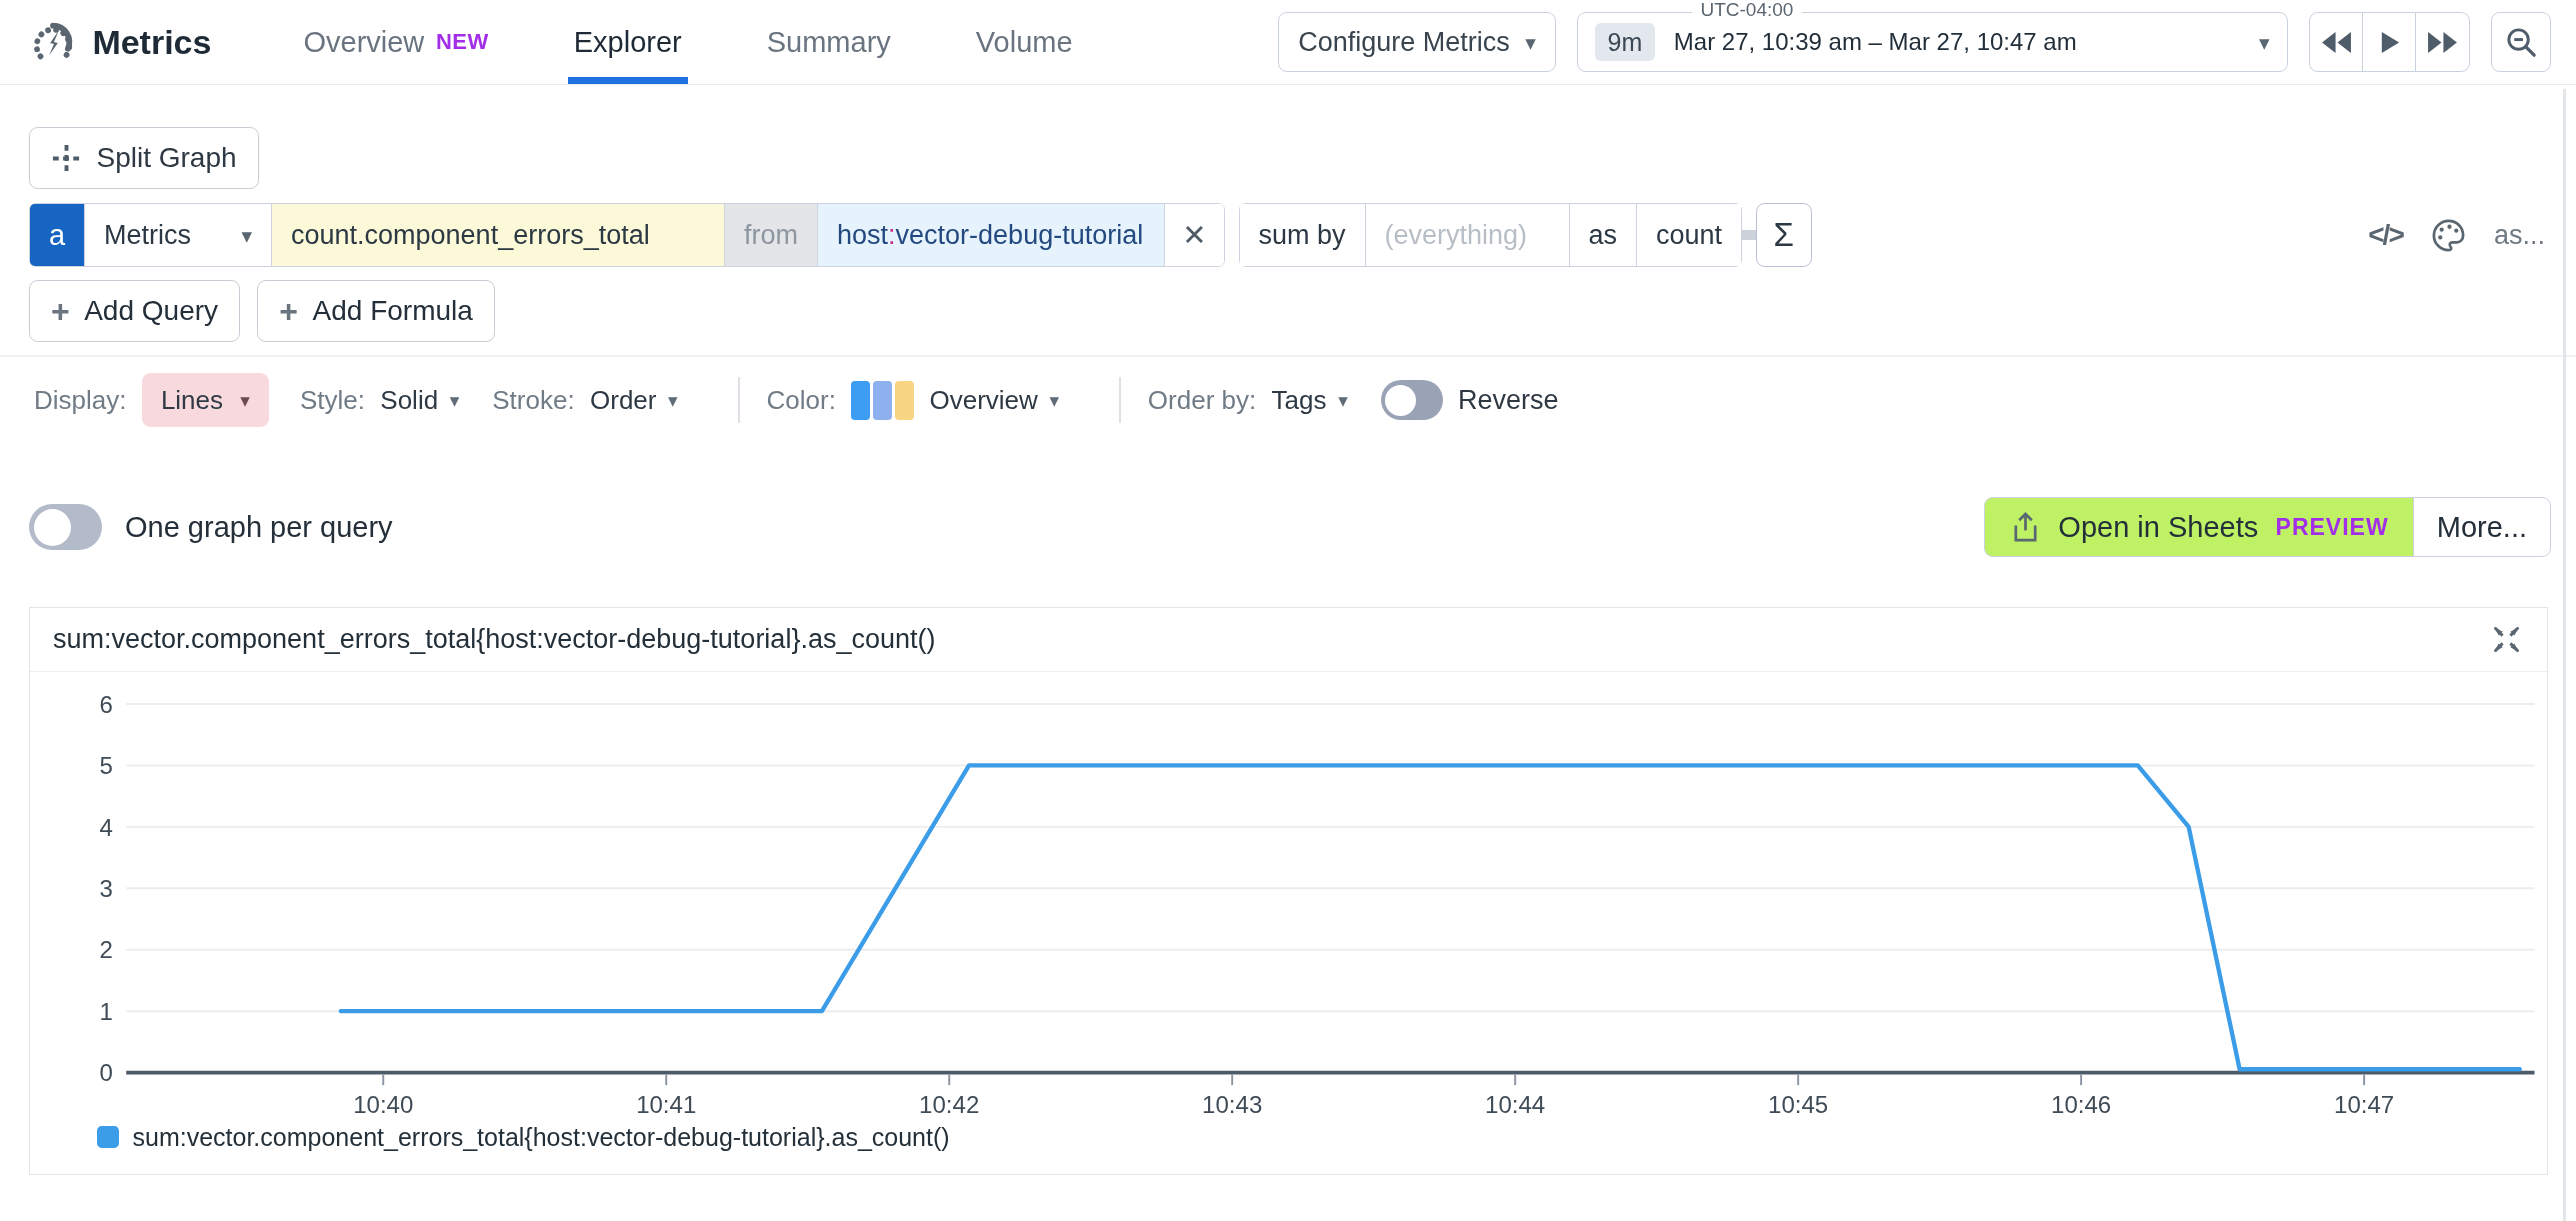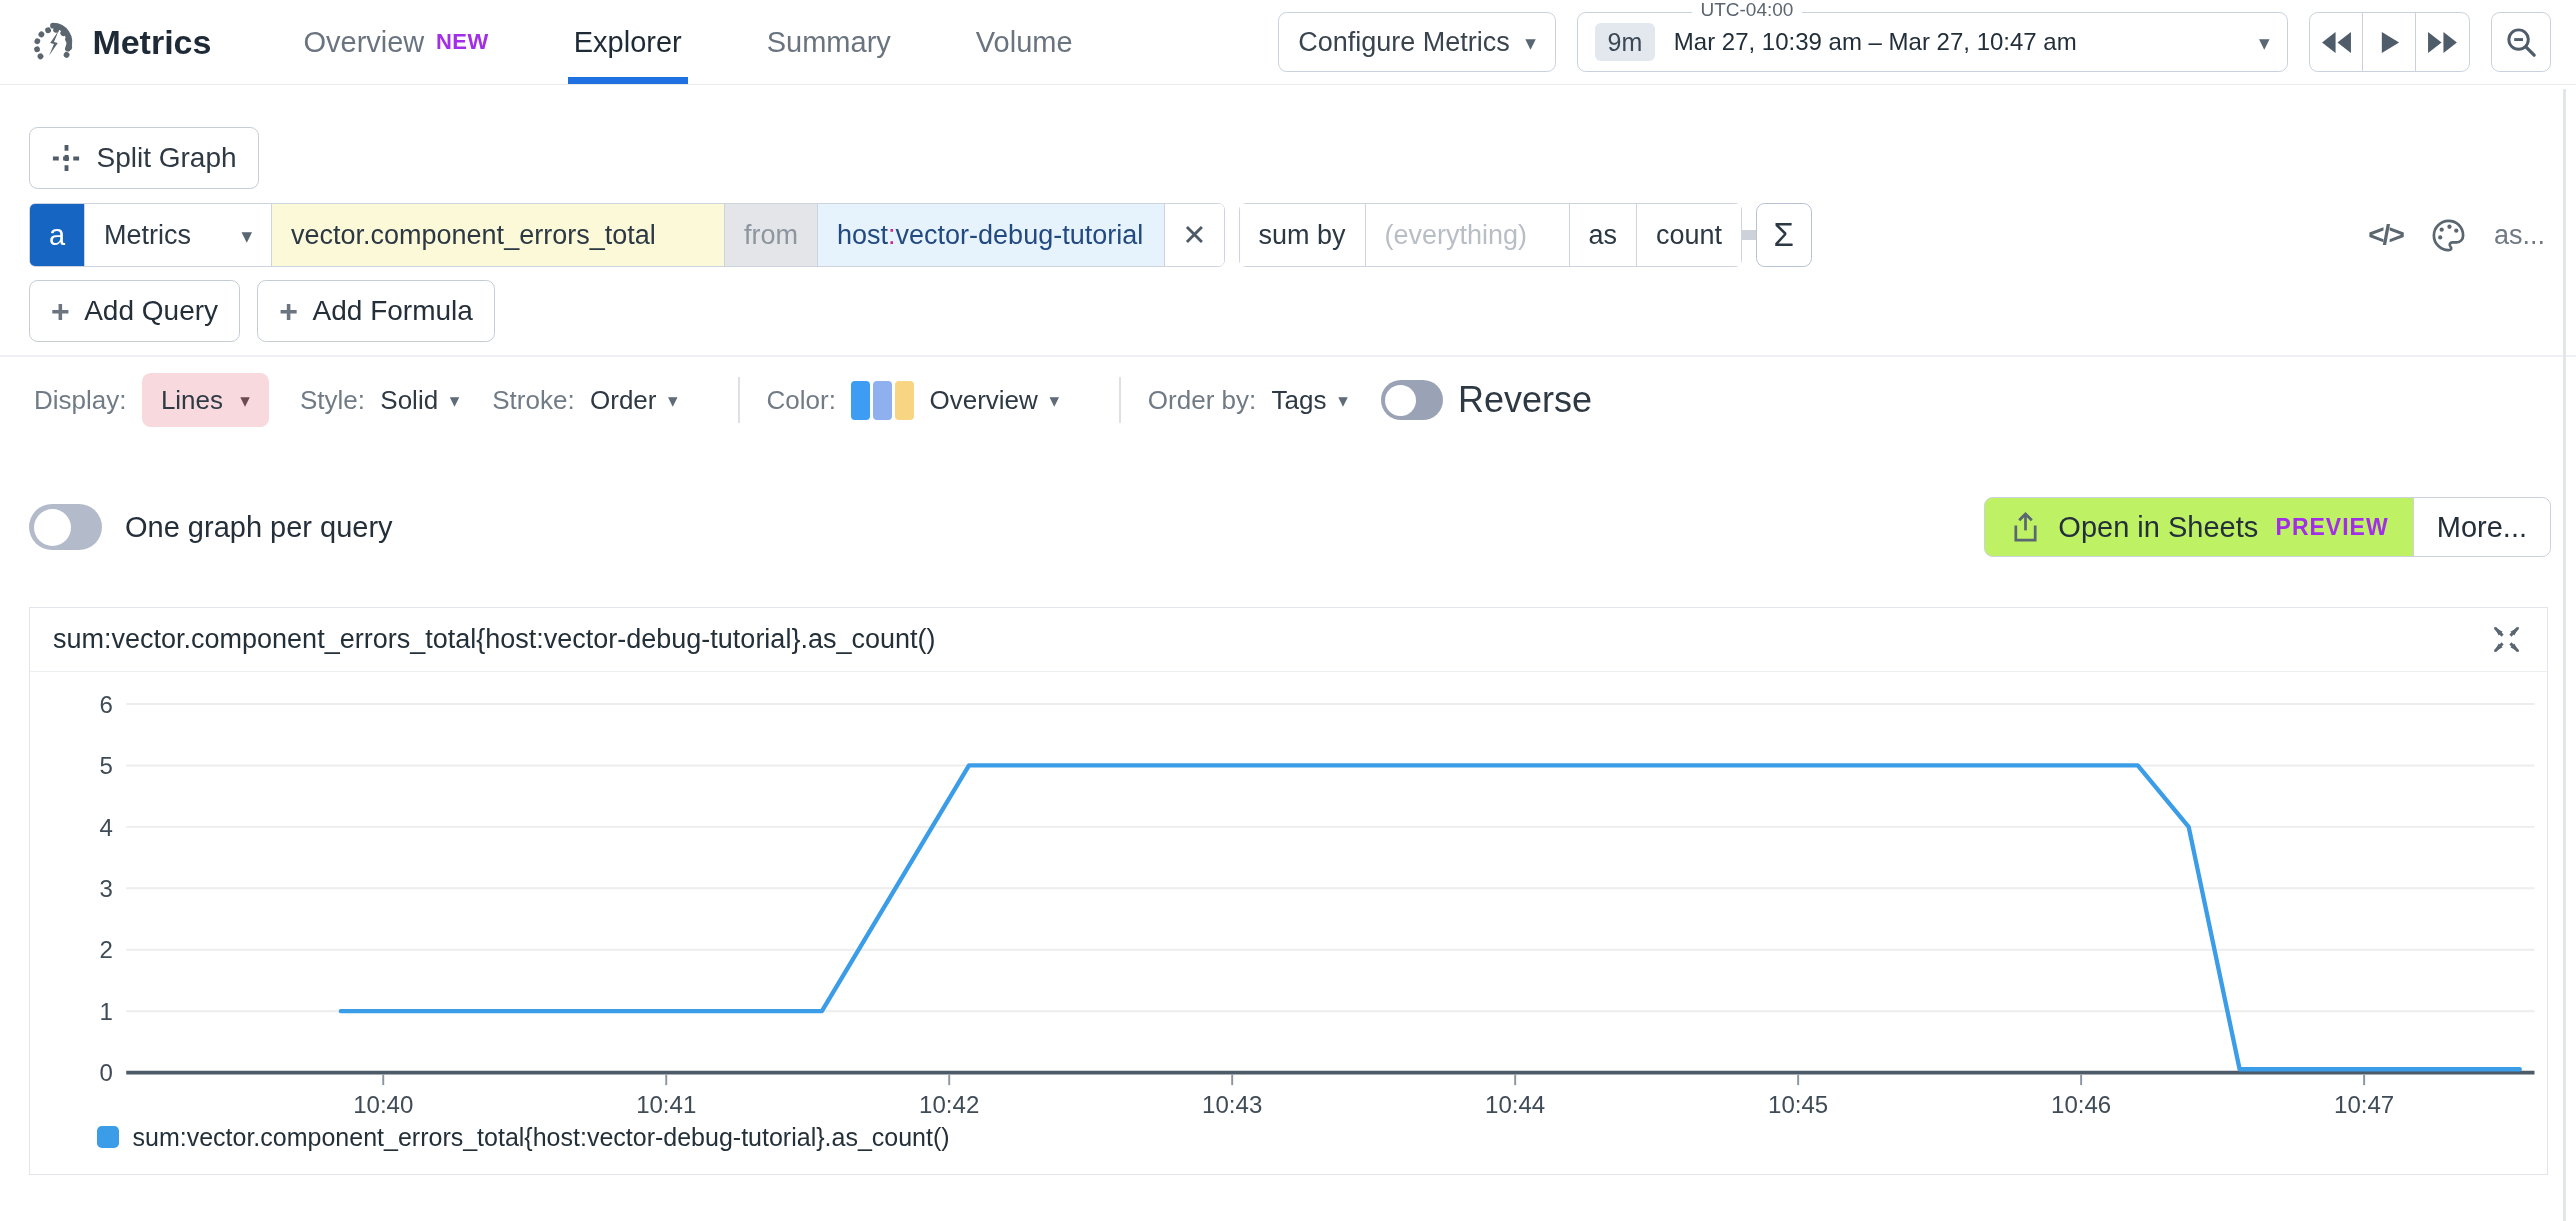--- a/index.html
+++ b/index.html
@@ -90,21 +90,21 @@
   .lines-chip { display:flex; align-items:center; gap:17.3px; background:#f8d9dd; border-radius:8.7px;
     height:54px; padding:0 19px; margin-right:31px; color:#2f3a44; cursor:pointer; }
   .lines-chip .caret { color:#6d4a52; font-size:19px; }
   .vsep { width:1.9px; height:46px; background:#dde1e6; margin:0 27px; }
   .swatch { display:flex; gap:2.9px; margin-right:15.4px; cursor:pointer; }
   .swatch span { width:19px; height:39px; border-radius:3.9px; }
   .toggle { position:relative; border-radius:962px; background:#9aa3b6; cursor:pointer; flex:0 0 auto; }
   .toggle .knob { position:absolute; background:#fff; border-radius:50%; }
   .toggle-sm { width:62px; height:40px; margin-right:15.4px; }
   .toggle-sm .knob { width:31px; height:31px; left:4.8px; top:4.8px; }
-  .reverse-label { color:#2e3944; font-size:36px; }
+  .reverse-label { color:#2e3944; font-size:27px; }
 
   
   .controls-row { position:absolute; left:29px; top:497px; width:2522px; display:flex;
     align-items:center; justify-content:space-between; }
   .one-graph { display:flex; align-items:center; gap:23px; }
   .toggle-lg { width:73px; height:46px; background:#b3bac9; }
   .toggle-lg .knob { width:37px; height:37px; left:4.8px; top:4.8px; }
   .one-graph-label { font-size:29px; color:#242f3a; }
   .sheets-group { display:flex; align-items:stretch; }
   .sheets-btn { height:60px; display:flex; align-items:center; gap:17.3px; padding:0 25px;
@@ -208,21 +208,21 @@
     <span>Split Graph</span>
   </button>
 
   <div class="query-row">
     <div class="qgroup">
       <div class="qseg q-letter">a</div>
       <div class="qseg q-source">
         <span>Metrics</span>
         <span class="caret">▾</span>
       </div>
-      <div class="qseg q-metric">vector.component_errors_total</div>
+      <div class="qseg q-metric">count.component_errors_total</div>
       <div class="qseg q-from">from</div>
       <div class="qseg q-filter">
         <span>host</span>
           <span class="sep">:</span>
           <span>vector-debug-tutorial</span>
       </div>
       <div class="qseg q-close">
         <span>✕</span>
       </div>
     </div>

